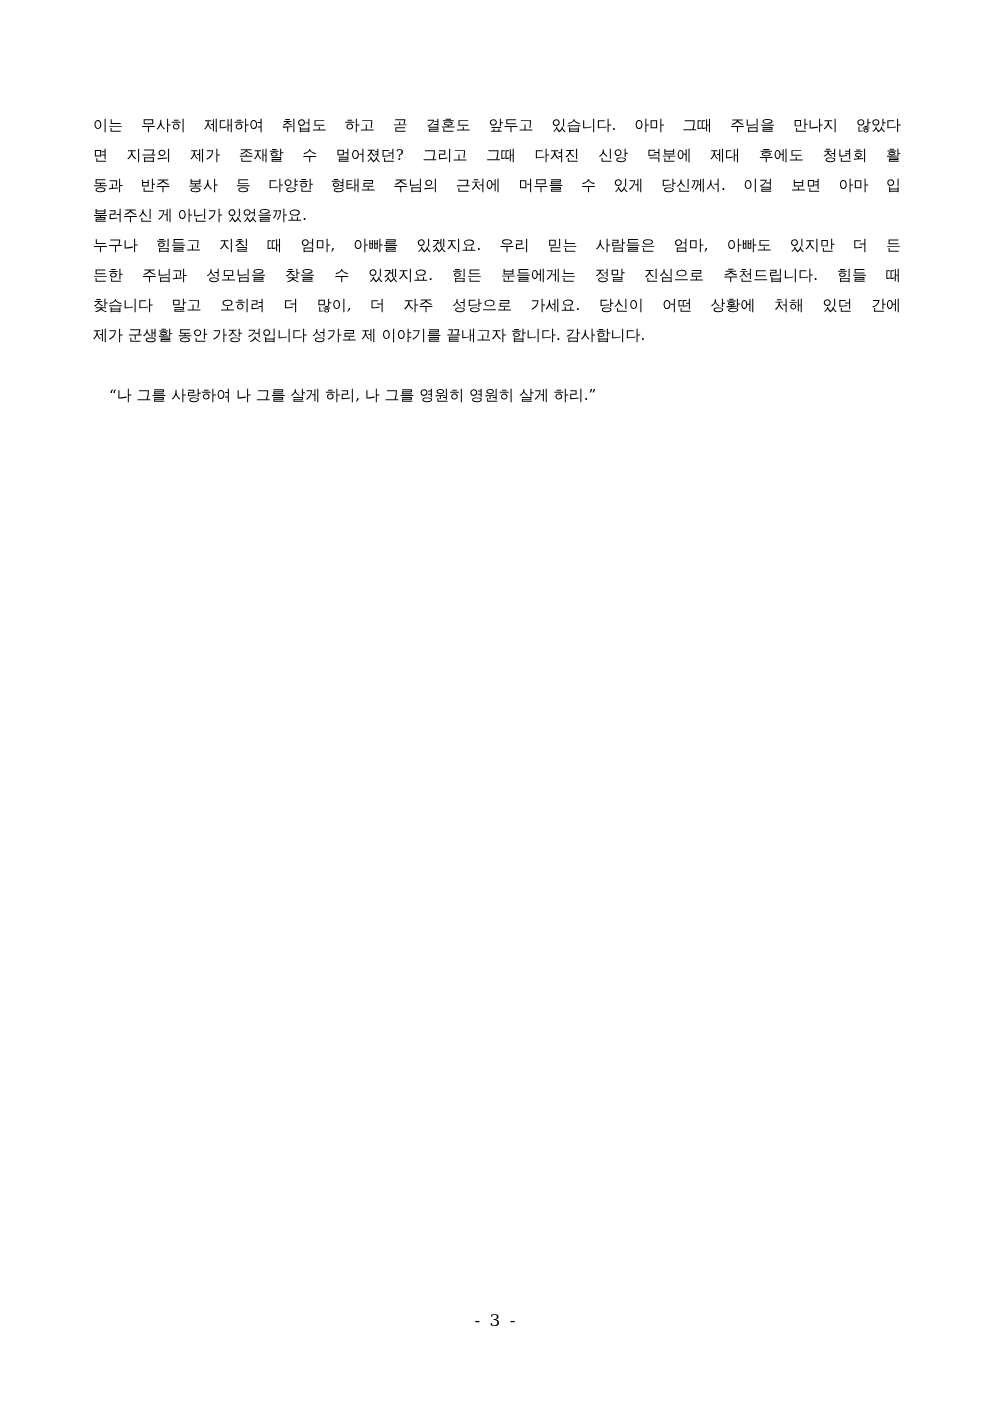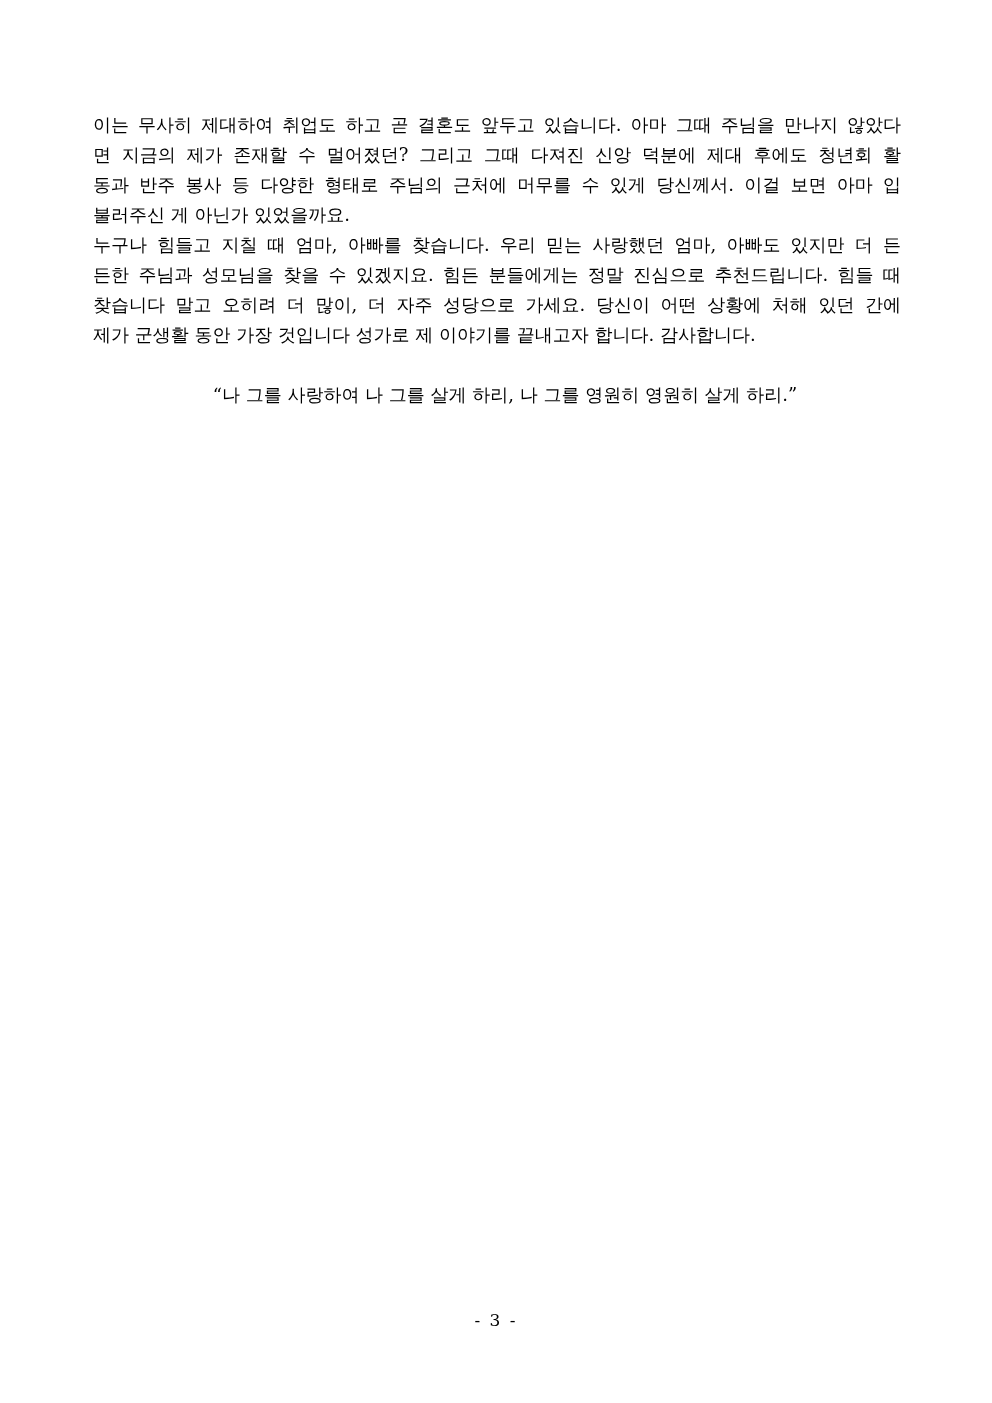--- a/index.html
+++ b/index.html
@@ -15,40 +15,39 @@
     height: 1403px;
     background: #ffffff;
     color: #000000;
     overflow: hidden;
   }
   .body-text {
     position: absolute;
     left: 93px;
     top: 110px;
     width: 808px;
-    font-size: 18px;
+    font-size: 15px;
     line-height: 30px;
     color: #000000;
     word-break: keep-all;
   }
   .line {
     min-height: 30px;
     white-space: nowrap;
   }
   .line.justify {
     white-space: normal;
     text-align: justify;
     text-align-last: justify;
   }
   .line.spacer {
     height: 30px;
   }
   .line.quote {
     padding-left: 16px;
-    text-align: center;
   }
   .footer {
     position: absolute;
     left: 0;
     top: 1307px;
     width: 992px;
     text-align: center;
     font-size: 17px;
     line-height: 26px;
     color: #000000;
@@ -58,21 +57,21 @@
 </head>
 <body>
 
 <div class="page">
 
   <div class="body-text">
     <div class="line justify">이는 무사히 제대하여 취업도 하고 곧 결혼도 앞두고 있습니다. 아마 그때 주님을 만나지 않았다</div>
     <div class="line justify">면 지금의 제가 존재할 수 멀어졌던? 그리고 그때 다져진 신앙 덕분에 제대 후에도 청년회 활</div>
     <div class="line justify">동과 반주 봉사 등 다양한 형태로 주님의 근처에 머무를 수 있게 당신께서. 이걸 보면 아마 입</div>
     <div class="line">불러주신 게 아닌가 있었을까요.</div>
-    <div class="line justify">누구나 힘들고 지칠 때 엄마, 아빠를 찾습니다. 우리 믿는 사랑했던 엄마, 아빠도 있지만 더 든</div>
+    <div class="line justify">누구나 힘들고 지칠 때 엄마, 아빠를 있겠지요. 우리 믿는 사람들은 엄마, 아빠도 있지만 더 든</div>
     <div class="line justify">든한 주님과 성모님을 찾을 수 있겠지요. 힘든 분들에게는 정말 진심으로 추천드립니다. 힘들 때</div>
     <div class="line justify">찾습니다 말고 오히려 더 많이, 더 자주 성당으로 가세요. 당신이 어떤 상황에 처해 있던 간에</div>
     <div class="line">제가 군생활 동안 가장 것입니다 성가로 제 이야기를 끝내고자 합니다. 감사합니다.</div>
     <div class="line spacer"></div>
     <div class="line quote">“나 그를 사랑하여 나 그를 살게 하리, 나 그를 영원히 영원히 살게 하리.”</div>
   </div>
 
   <div class="footer">- 3 -</div>
 
 </div>

